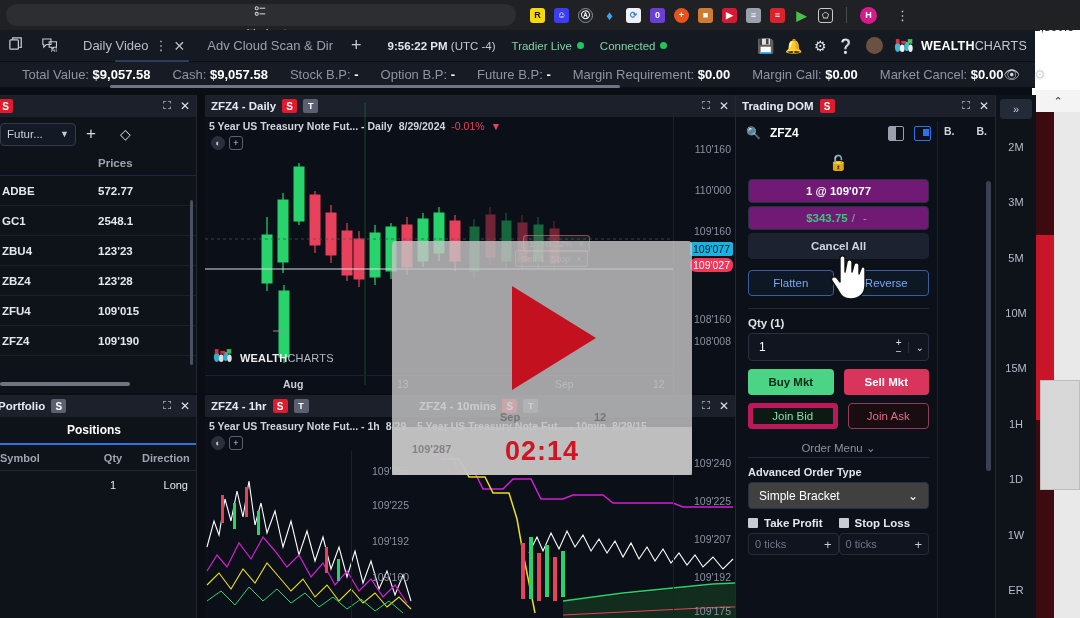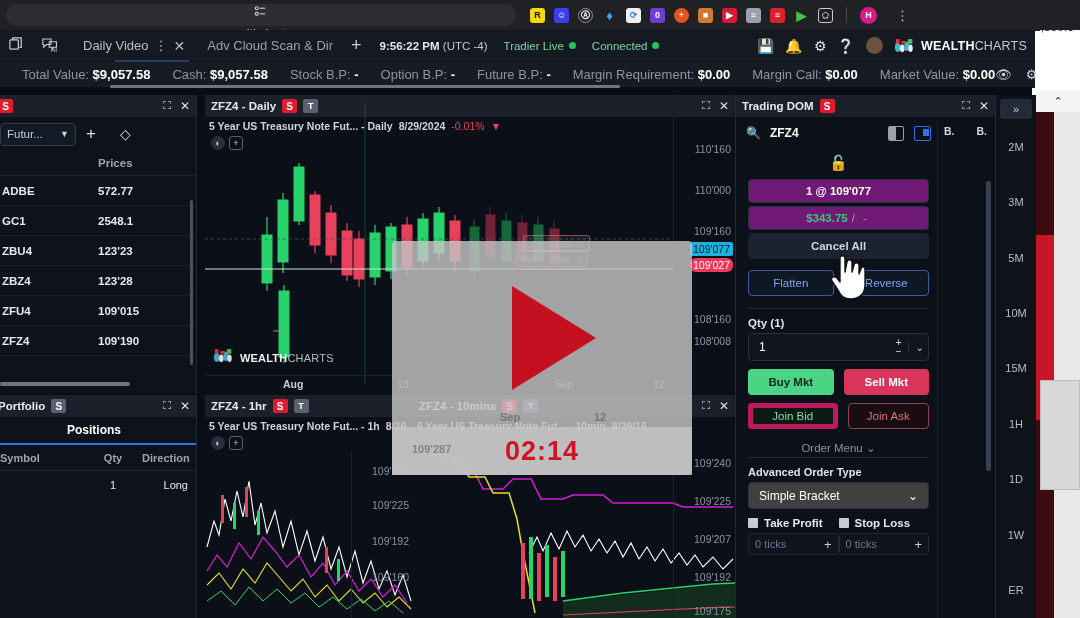--- a/index.html
+++ b/index.html
@@ -55,21 +55,21 @@
   }
   .tb-icon { color: #c9ccd4; font-size: 15px; padding: 0 8px; cursor: pointer; }
   .tab-item {
     color: #9aa0ac; font-size: 13px; padding: 0 4px; display: flex;
     align-items: center; gap: 6px; cursor: pointer;
   }
   .tab-active-underline {
     position: absolute; left: 115px; top: 60px; width: 74px; height: 2px;
     background: #2b3c5e;
   }
-  .tb-time { color: #e3e6eb; font-size: 11.5px; font-weight: bold; margin-left: 10px; }
+  .tb-time { color: #e3e6eb; font-size: 11.5px; font-weight: bold; margin-left: 18px; }
   .tb-status { color: #7fd4a1; font-size: 11.5px; margin-left: 16px; display: flex; align-items: center; gap: 5px; }
   .dot { width: 7px; height: 7px; border-radius: 50%; background: #22c55e; display: inline-block; }
   .tb-right { margin-left: auto; display: flex; align-items: center; gap: 11px; padding-right: 8px; }
   .wc-logo { display: flex; align-items: center; gap: 5px; }
   .wc-text { font-size: 12.5px; letter-spacing: .2px; }
   .wc-text b { color: #fff; }
   .wc-text span { color: #c4c8d0; }
 
   
   .acct-bar {
@@ -453,21 +453,21 @@
   <div class="tab-active-underline"></div>
 
   <div class="acct-bar">
     <span class="acct-item"><span>Total Value:</span> <b>$9,057.58</b></span>
     <span class="acct-item"><span>Cash:</span> <b>$9,057.58</b></span>
     <span class="acct-item"><span>Stock B.P:</span> <b>-</b></span>
     <span class="acct-item"><span>Option B.P:</span> <b>-</b></span>
     <span class="acct-item"><span>Future B.P:</span> <b>-</b></span>
     <span class="acct-item"><span>Margin Requirement:</span> <b>$0.00</b></span>
     <span class="acct-item"><span>Margin Call:</span> <b>$0.00</b></span>
-    <span class="acct-item"><span>Market Value:</span> <b>$0.00</b></span>
+    <span class="acct-item"><span>Market Cancel:</span> <b>$0.00</b></span>
     <span class="acct-right">
       <span>👁</span>
       <span>⚙</span>
     </span>
   </div>
   <div class="acct-scroll"></div>
 
   <div class="watchlist">
     <div class="panel-head">
       <span class="badge-s">S</span>

